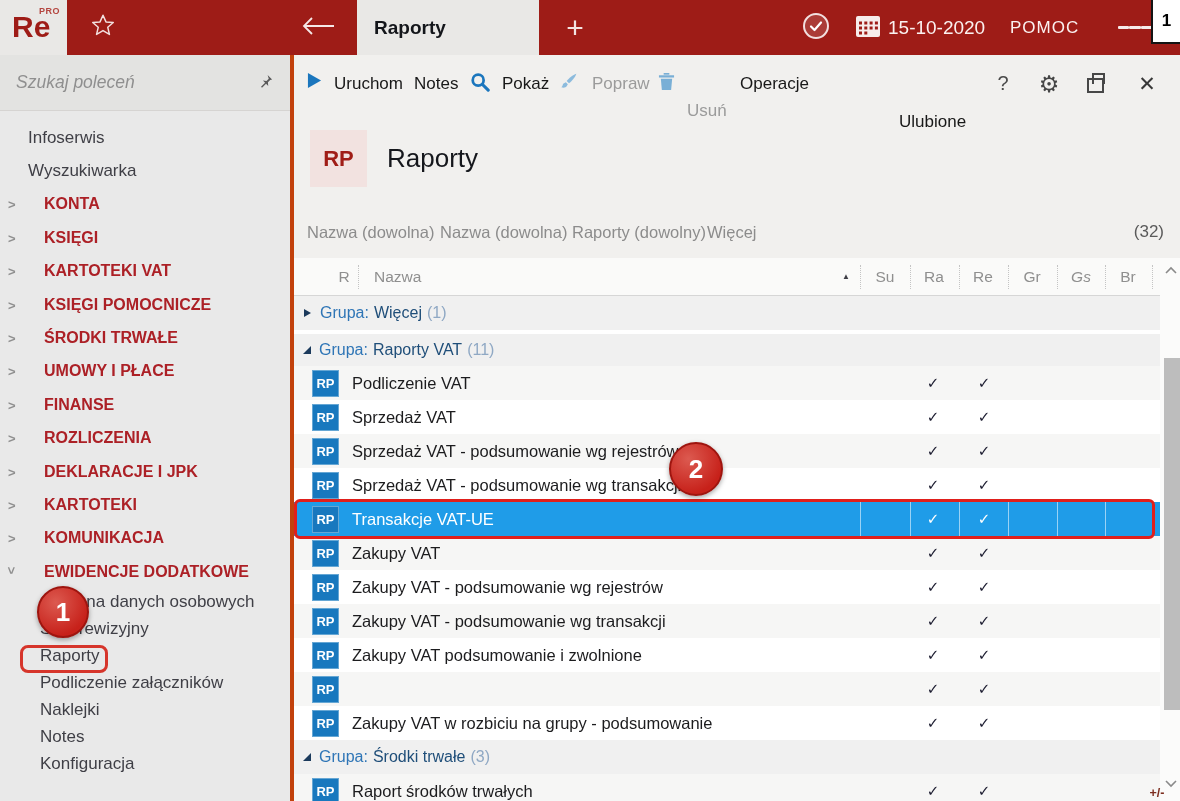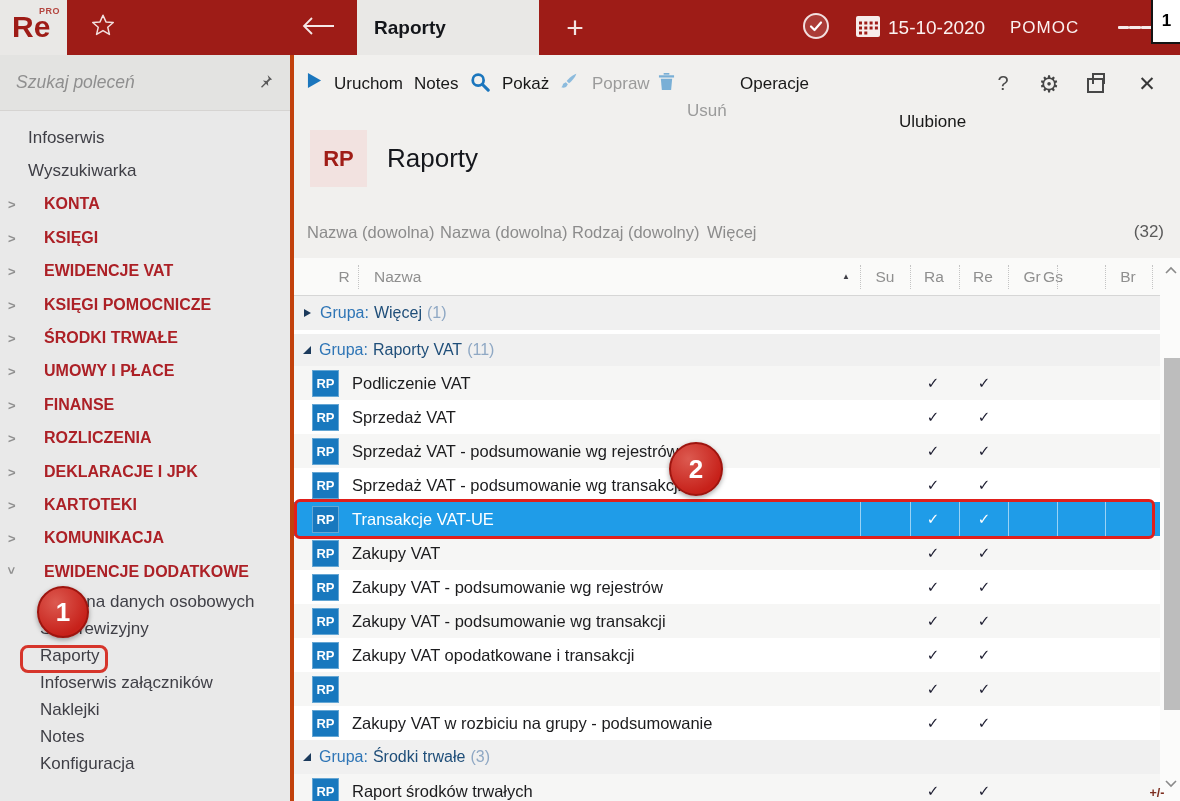--- a/index.html
+++ b/index.html
@@ -177,21 +177,21 @@
         <div class="side-sec">
           <span class="chev">&gt;</span>
           <span>KONTA</span>
         </div>
         <div class="side-sec">
           <span class="chev">&gt;</span>
           <span>KSIĘGI</span>
         </div>
         <div class="side-sec">
           <span class="chev">&gt;</span>
-          <span>EWIDENCJE VAT</span>
+          <span>KARTOTEKI VAT</span>
         </div>
         <div class="side-sec">
           <span class="chev">&gt;</span>
           <span>KSIĘGI POMOCNICZE</span>
         </div>
         <div class="side-sec">
           <span class="chev">&gt;</span>
           <span>ŚRODKI TRWAŁE</span>
         </div>
         <div class="side-sec">
@@ -218,21 +218,21 @@
           <span class="chev">&gt;</span>
           <span>KOMUNIKACJA</span>
         </div>
         <div class="side-sec">
           <span class="chev exp">&gt;</span>
           <span>EWIDENCJE DODATKOWE</span>
         </div>
         <div class="side-sub">Ochrona danych osobowych</div>
         <div class="side-sub">Ślad rewizyjny</div>
         <div class="side-sub">Raporty</div>
-        <div class="side-sub">Infoserwis załączników</div>
+        <div class="side-sub">Podliczenie załączników</div>
         <div class="side-sub">Naklejki</div>
         <div class="side-sub">Notes</div>
         <div class="side-sub">Konfiguracja</div>
       </div>
   </div>
 
   <div class="main">
     <div class="topzone"></div>
     <div id="toolbar">
         <span class="tb-ic" style="left: 13px;"><svg width="15" height="17" viewBox="0 0 16 18">
@@ -263,32 +263,32 @@
         <span class="util" style="left: 788px;">
           <span class="win-restore"></span>
         </span>
         <span class="util xglyph" style="left: 840px;">✕</span>
       </div>
     <div class="mod-badge">RP</div>
     <div class="mod-title">Raporty</div>
     <div id="filters">
         <div class="flt" style="left: 13px;">Nazwa (dowolna)</div>
         <div class="flt" style="left: 146px;">Nazwa (dowolna)</div>
-        <div class="flt" style="left: 278px;">Rodzaj (dowolny)</div>
+        <div class="flt" style="left: 278px;">Raporty (dowolny)</div>
         <div class="flt" style="left: 413px;">Więcej</div>
       </div>
     <div class="flt-count">(32)</div>
     <div class="thead" id="thead">
         <div class="th c" style="left: 30px; width: 40px;">R</div>
         <div class="th" style="left: 80px; width: 300px;">Nazwa</div>
         <div class="th c" style="left: 571px; width: 40px;">Su</div>
         <div class="th c" style="left: 620px; width: 40px;">Ra</div>
         <div class="th c" style="left: 669px; width: 40px;">Re</div>
         <div class="th c" style="left: 718px; width: 40px;">Gr</div>
-        <div class="th c" style="left: 739px; width: 40px;">Gs</div>
+        <div class="th c" style="left: 767px; width: 40px; font-style: italic;">Gs</div>
         <div class="th c" style="left: 814px; width: 40px;">Br</div>
         <span class="sort">▲</span>
         <div class="sep" style="left: 64px;"></div>
         <div class="sep" style="left: 566px;"></div>
         <div class="sep" style="left: 616px;"></div>
         <div class="sep" style="left: 665px;"></div>
         <div class="sep" style="left: 714px;"></div>
         <div class="sep" style="left: 763px;"></div>
         <div class="sep" style="left: 811px;"></div>
         <div class="sep" style="left: 858px;"></div>
@@ -357,21 +357,21 @@
           <span class="chk" style="left: 678px;">✓</span>
         </div>
         <div class="trow alt">
           <div class="rpic">RP</div>
           <span class="rname">Zakupy VAT - podsumowanie wg transakcji</span>
           <span class="chk" style="left: 627px;">✓</span>
           <span class="chk" style="left: 678px;">✓</span>
         </div>
         <div class="trow">
           <div class="rpic">RP</div>
-          <span class="rname">Zakupy VAT opodatkowane i transakcji</span>
+          <span class="rname">Zakupy VAT podsumowanie i zwolnione</span>
           <span class="chk" style="left: 627px;">✓</span>
           <span class="chk" style="left: 678px;">✓</span>
         </div>
         <div class="trow alt">
           <div class="rpic">RP</div>
           <span class="chk" style="left: 627px;">✓</span>
           <span class="chk" style="left: 678px;">✓</span>
         </div>
         <div class="trow">
           <div class="rpic">RP</div>

